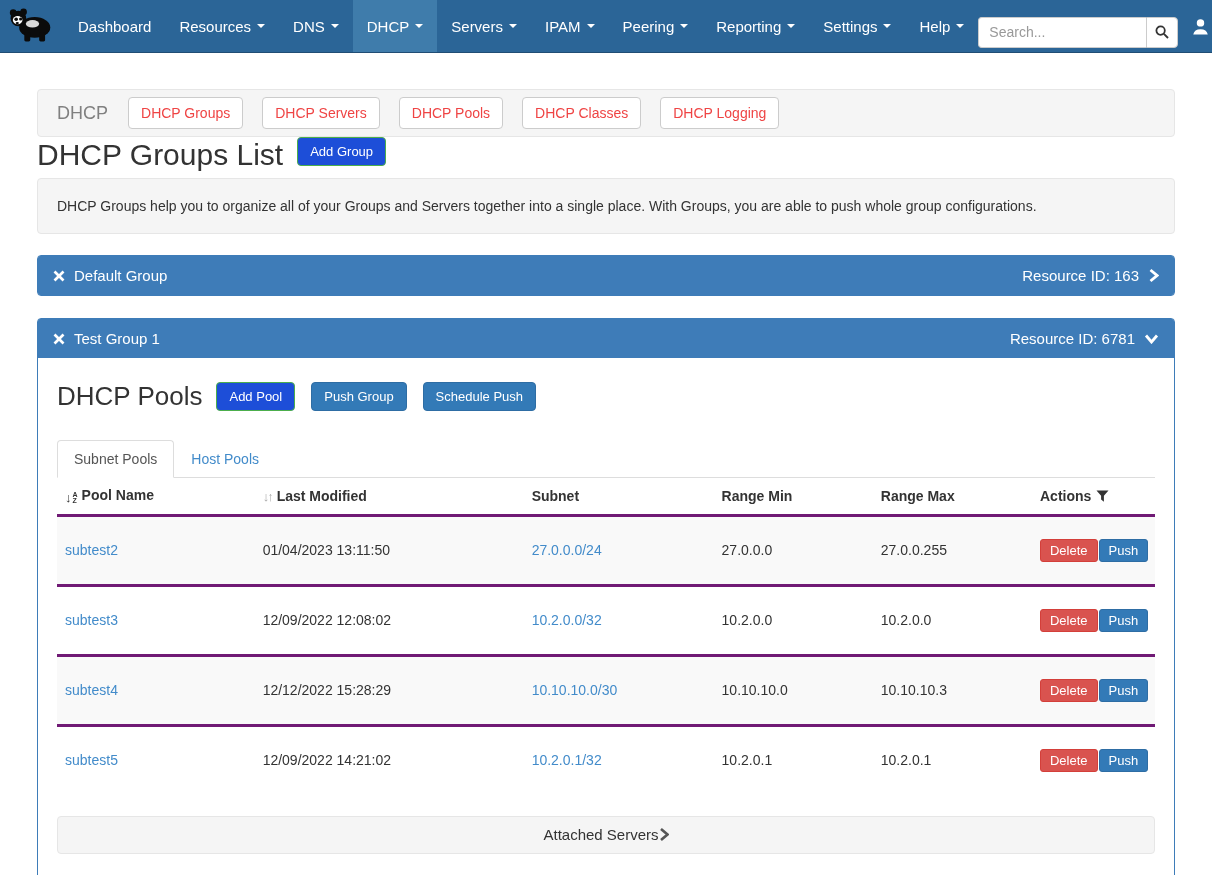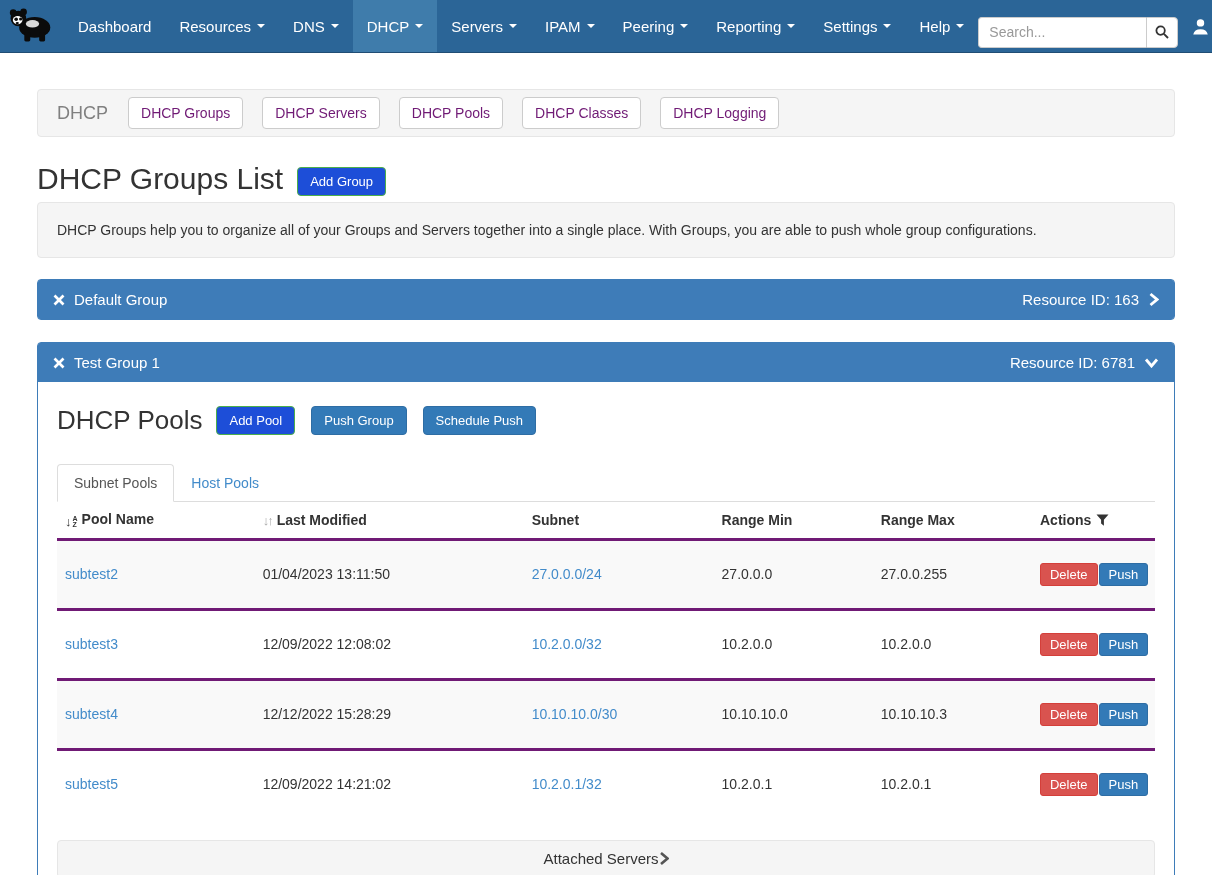--- a/index.html
+++ b/index.html
@@ -49,25 +49,25 @@
   .well {
     background: #f5f5f5; border: 1px solid #e6e6e6; border-radius: 4px;
   }
   .subnav-well {
     margin-top: 36px; padding: 7px 19px;
     display: flex; align-items: center; gap: 19px;
   }
   .subnav-title { color: #808080; font-size: 18px; margin-right: 1px; }
   .btn-default {
     background: #fff; border: 1px solid #ccc; border-radius: 4px;
-    color: #701a75; font-size: 14px; padding: 7px 12px; cursor: pointer;
+    color: #ef4444; font-size: 14px; padding: 7px 12px; cursor: pointer;
     font-family: "Liberation Sans", sans-serif;
   }
 
-  .page-head { margin-top: 24px; display: flex; align-items: flex-end; gap: 14px; }
+  .page-head { display: flex; align-items: flex-start; gap: 14px; }
   h1 { font-size: 30px; font-weight: 500; color: #333; line-height: 35px; }
   h2 { font-size: 26px; font-weight: 500; color: #333; line-height: 36px; }
 
   .btn { border-radius: 4px; color: #fff; cursor: pointer; font-family: "Liberation Sans", sans-serif; }
   .btn-success { background: #1d4ed8; border: 1px solid #4cae4c; }
   .btn-primary { background: #337ab7; border: 1px solid #2e6da4; }
   .btn-danger  { background: #d9534f; border: 1px solid #d43f3a; }
   .btn-md { font-size: 13px; padding: 6px 12px; }
   .btn-sm { font-size: 13px; padding: 3px 9px; border-radius: 3px; }
 

